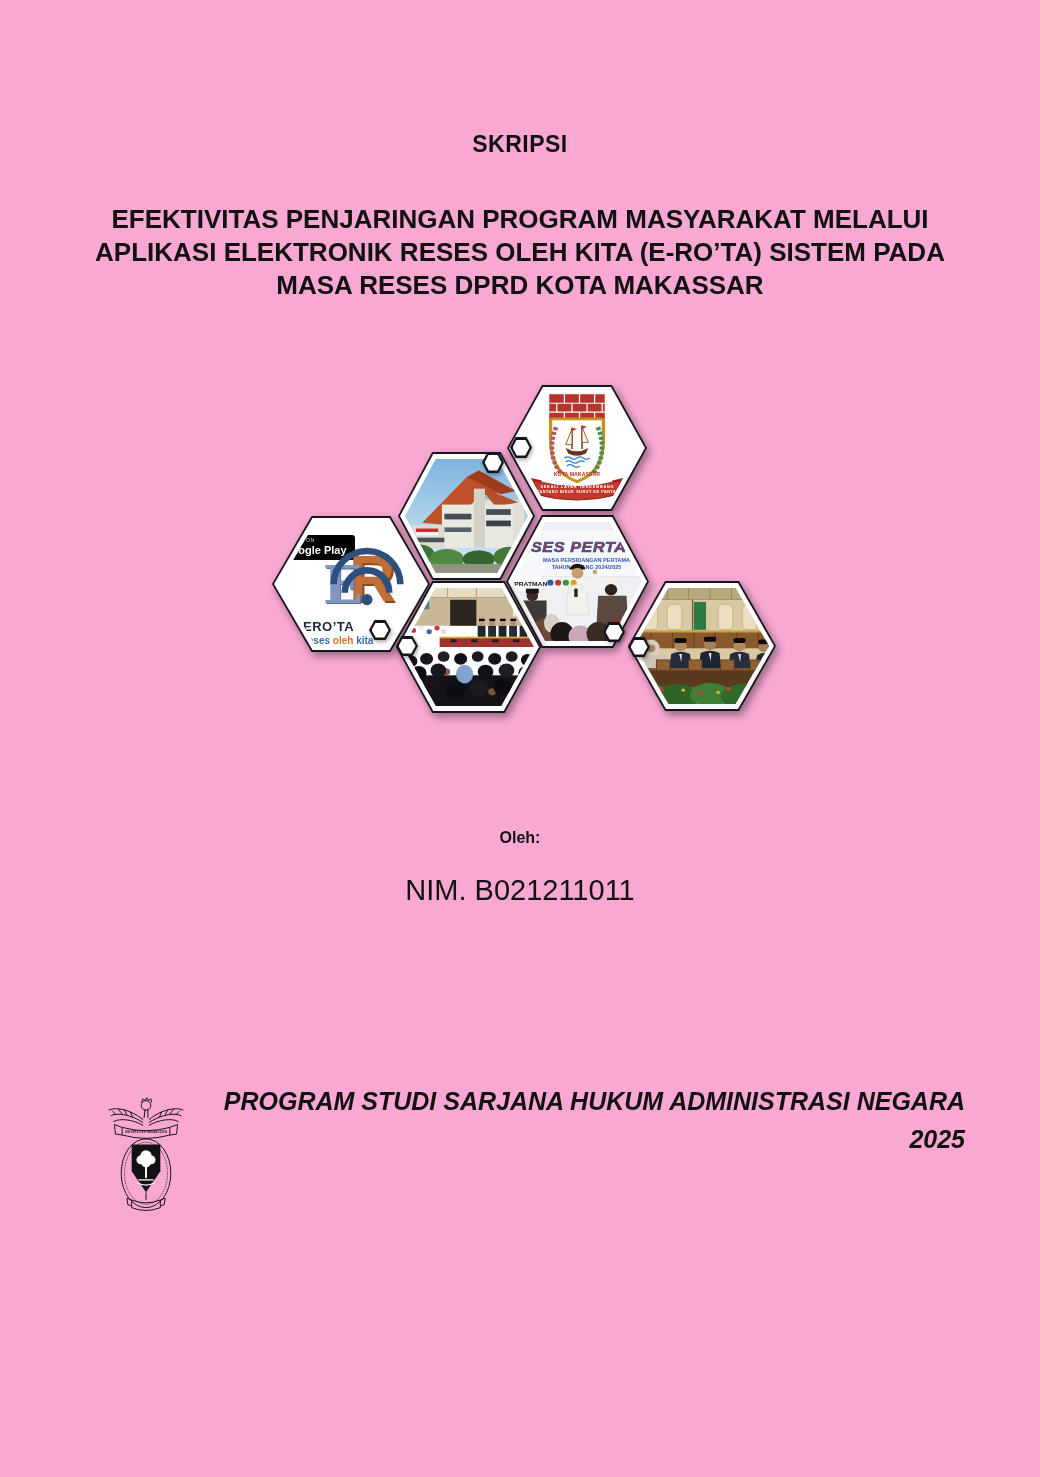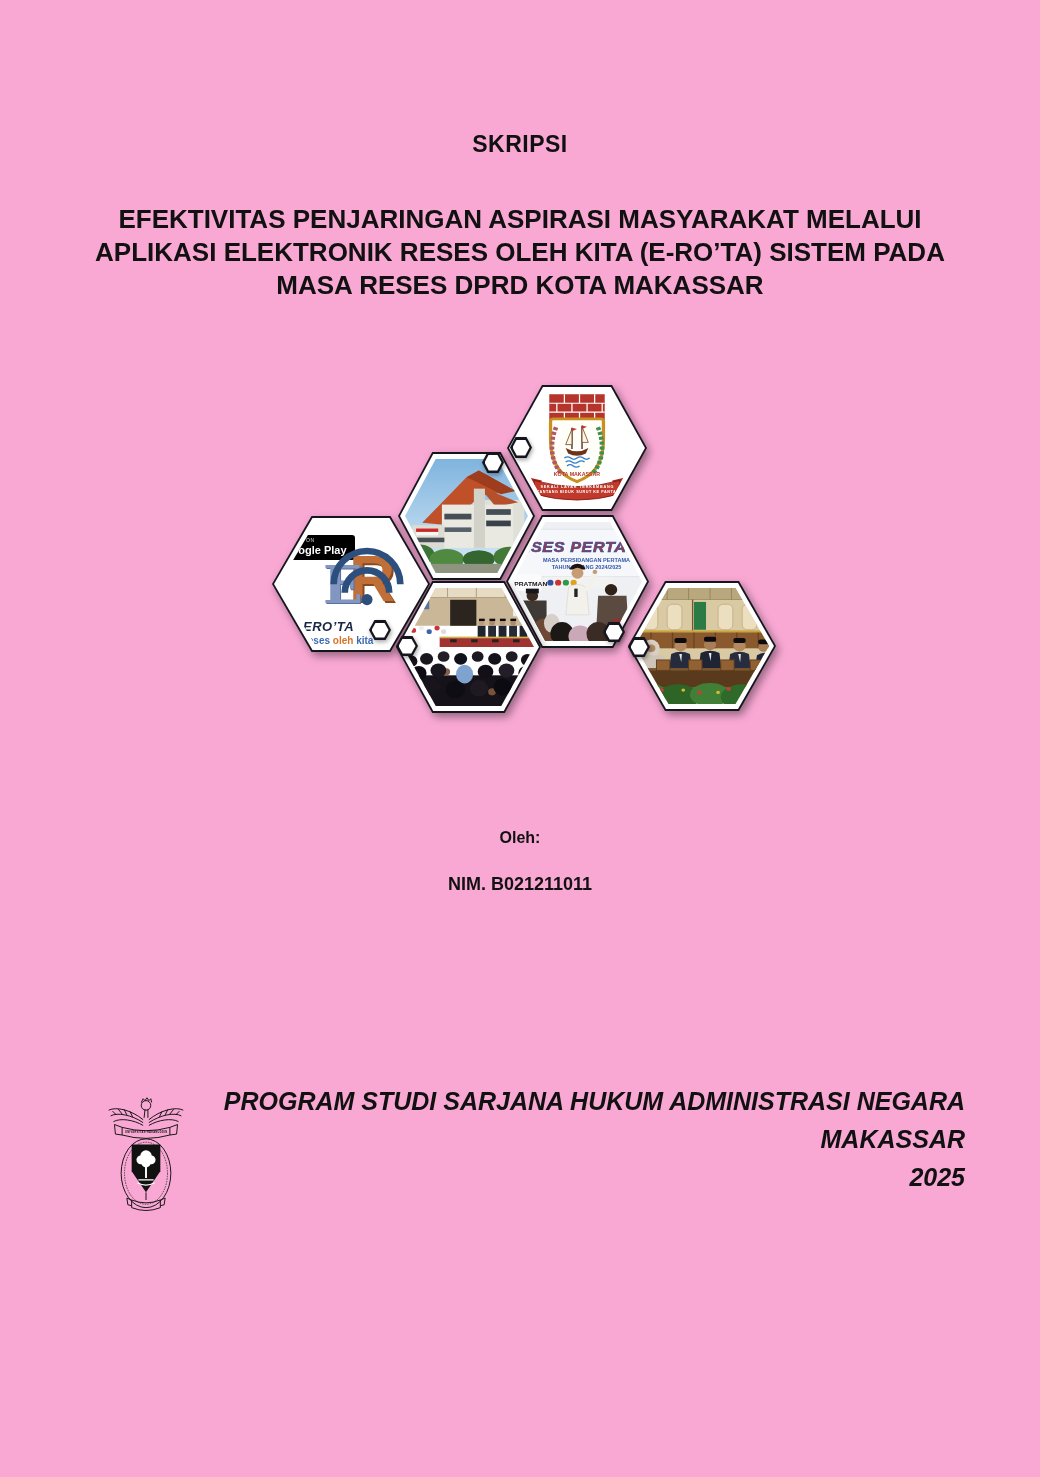--- a/index.html
+++ b/index.html
@@ -15,21 +15,21 @@
   }
   .main-title{
     position:absolute;left:70px;top:203px;width:900px;
     text-align:center;font-size:26px;font-weight:bold;line-height:33px;
   }
   .byline{
     position:absolute;left:0;top:829px;width:100%;text-align:center;
   }
   .byline .oleh{font-size:16px;font-weight:bold;margin-bottom:27px;}
   .byline .author{font-size:23px;font-weight:bold;margin-bottom:13px;letter-spacing:.5px;}
-  .byline .nim{font-size:18px;font-weight:bold;}
+  .byline .nim{font-size:29px;font-weight:normal;}
   .footer-text{
     position:absolute;left:205px;top:1082px;width:760px;
     font-size:25px;font-weight:bold;line-height:38px;text-align:right;font-style:italic;
   }
   .uni-logo{position:absolute;left:103px;top:1094px;width:86px;height:126px;}
   .uni-logo svg{width:100%;height:100%;display:block;}
 
   
   .hex{position:absolute;filter:drop-shadow(3px 4px 4px rgba(0,0,0,.40));}
   .hx{position:absolute;clip-path:polygon(25% 0,75% 0,100% 50%,75% 100%,25% 100%,0 50%);}
@@ -55,35 +55,35 @@
     color:#8296c2;text-shadow:1px 1px 0 #5c6f9a;
   }
   .erota-mono .r{
     position:absolute;left:40px;top:-4px;z-index:1;
     font-family:"Liberation Sans", sans-serif;font-weight:900;font-size:64px;line-height:1;
     color:#c06f38;text-shadow:2px 2px 0 #8a4a1e;
   }
   .erota-wifi{position:absolute;left:8px;top:-8px;z-index:3;}
   .erota-name{
     position:absolute;left:24px;top:96px;
-    font-size:13px;font-weight:bold;font-style:italic;color:#1a2742;letter-spacing:.5px;
+    font-size:13px;font-weight:bold;color:#1a2742;letter-spacing:.5px;
   }
   .erota-tag{position:absolute;left:16px;top:112px;font-size:10px;font-weight:bold;white-space:nowrap;}
   .erota-tag .or{color:#d8722a;}
   .erota-tag .bl{color:#3c6bb0;}
 </style>
 </head>
 <body>
 
 <div class="page">
 
   <div class="doc-label">SKRIPSI</div>
 
   <div class="main-title">
-    <div>EFEKTIVITAS PENJARINGAN ASPIRASI MASYARAKAT MELALUI</div>
+    <div>EFEKTIVITAS PENJARINGAN PROGRAM MASYARAKAT MELALUI</div>
     <div>APLIKASI ELEKTRONIK RESES OLEH KITA (E-RO’TA) SISTEM PADA</div>
     <div>MASA RESES DPRD KOTA MAKASSAR</div>
   </div>
 
   <div class="hex" style="left:398px;top:452px;width:137px;height:128px;z-index:1">
     <div class="hx hx-border"></div>
     <div class="hx hx-mat"></div>
     <div class="hx hx-img">
       <svg viewBox="0 0 100 100" preserveAspectRatio="none">
         <defs>
@@ -389,17 +389,16 @@
       <circle cx="50.5" cy="68" r="4.5" fill="#fff"></circle>
       <circle cx="45" cy="71" r="5" fill="#fff"></circle>
       <rect x="44" y="72" width="2" height="15" fill="#fff"></rect>
       <path d="M37,89 h16 M36,92 q9,5 18,0" stroke="#fff" stroke-width="1.2" fill="none"></path>
       <text x="45" y="40.2" font-size="2.7" font-weight="bold" fill="#111" text-anchor="middle" textLength="44">UNIVERSITAS HASANUDDIN</text>
     </svg>
   </div>
 
   <div class="footer-text">
     <div>PROGRAM STUDI SARJANA HUKUM ADMINISTRASI NEGARA</div>
-    <div>MAKASSAR</div>
     <div>2025</div>
   </div>
 
 </div>
 
 </body></html>

